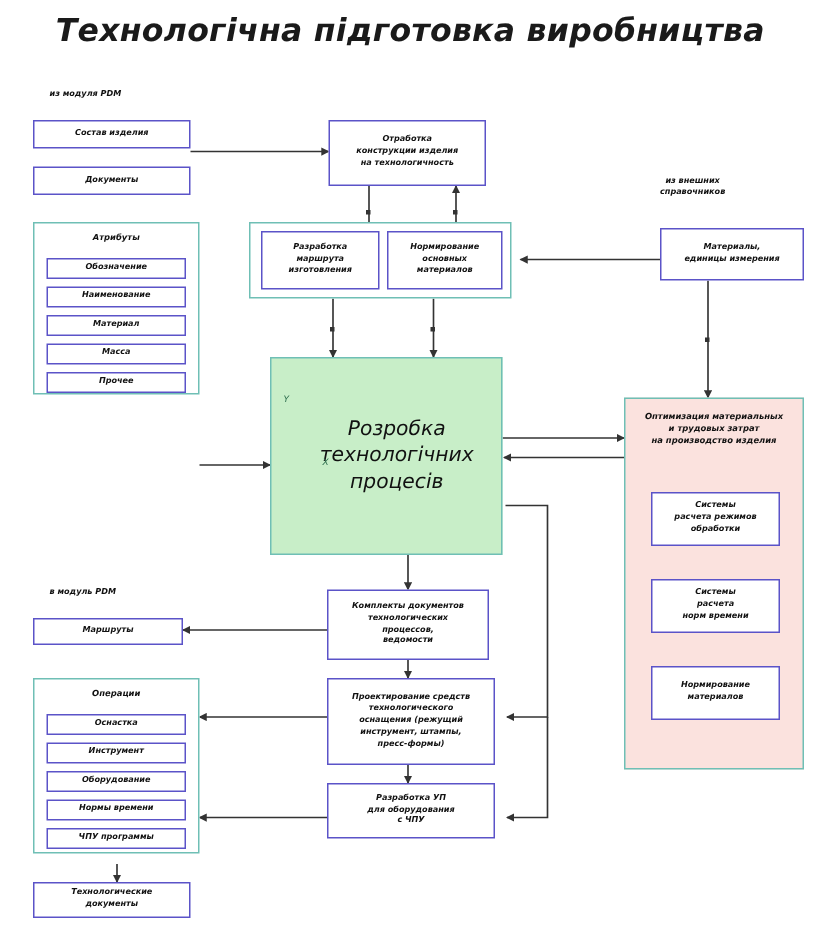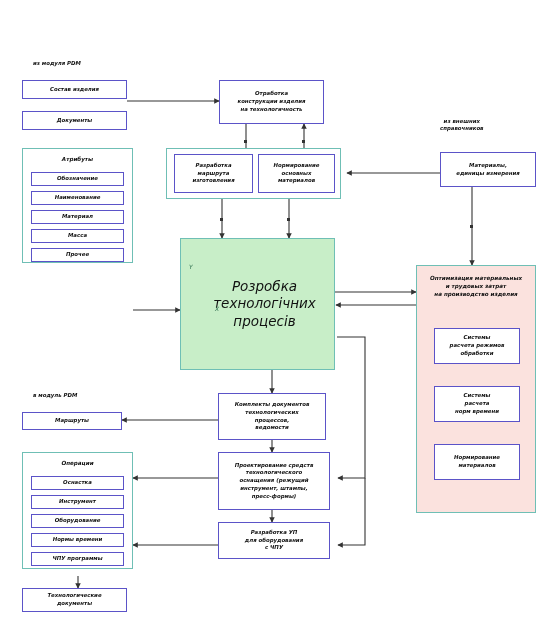--- a/index.html
+++ b/index.html
@@ -121,20 +121,21 @@
     font-size: 6px;
     color: #2f6f4f;
     z-index: 5;
   }
 </style>
 </head>
 <body>
 
 <div id="canvas">
 
+  <div class="title">Технологічна підготовка виробництва</div>
 
   <svg id="svg-layer" viewBox="0 0 547 623" xmlns="http://www.w3.org/2000/svg">
     <defs>
       <marker id="arrow" viewBox="0 0 8 8" refX="7" refY="4" markerWidth="5" markerHeight="5" orient="auto-start-reverse">
         <path d="M0,0 L8,4 L0,8 z" fill="#333333"></path>
       </marker>
     </defs>
     <g stroke="#333333" stroke-width="1.1" fill="none" marker-end="url(#arrow)">
 
       <path d="M127,101 L219,101"></path>

